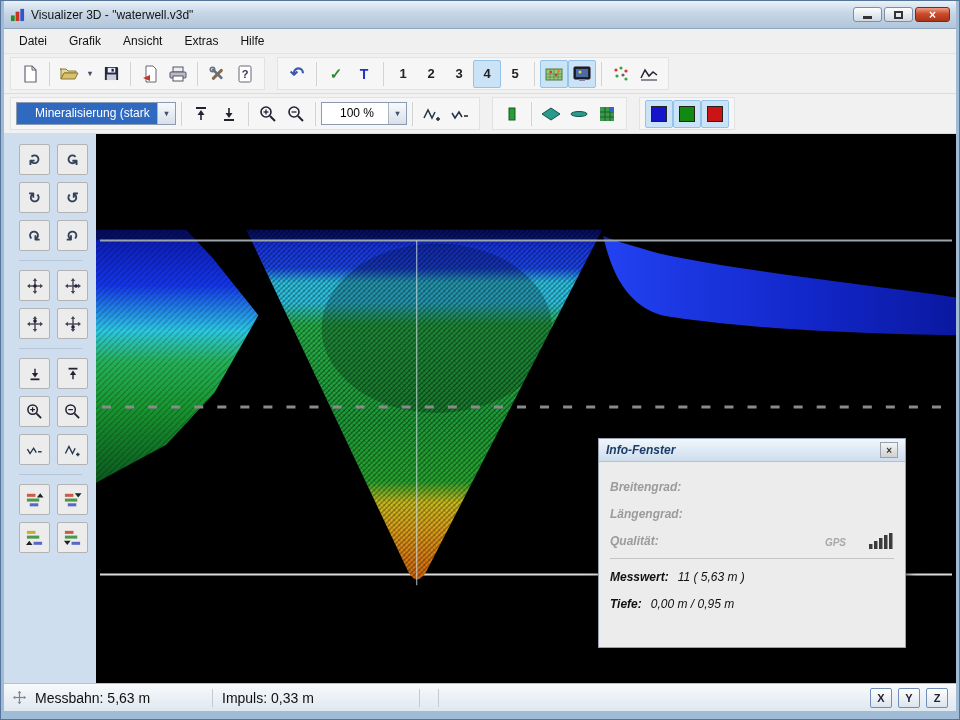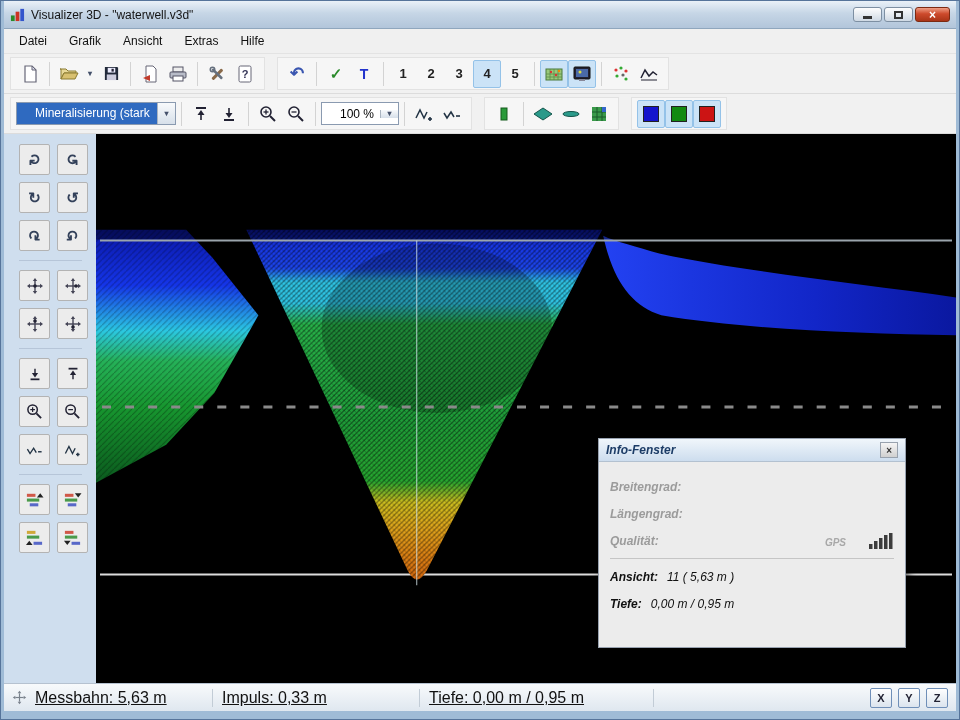--- a/index.html
+++ b/index.html
@@ -70,21 +70,21 @@
   .gps-row{height:27px;display:flex;align-items:center;font-size:12px;font-weight:bold;color:#9b9b9b;}
   .gps-right{margin-left:auto;display:flex;align-items:flex-end;gap:22px;}
   .gps-tag{font-size:10px;color:#a8a8a8;font-weight:bold;padding-bottom:2px;}
   .ip-sep{height:1px;background:#c5c5c5;margin:4px 0 4px;}
   .ip-row{height:27px;display:flex;align-items:center;font-size:12px;color:#111;}
   .ip-row b{font-weight:bold;margin-right:9px;}
 
   
   .statusbar{height:28px;background:linear-gradient(#f8fafc,#dfe7ef);border-top:1px solid #b6c2d0;
     display:flex;align-items:center;padding:0 8px;flex:none;}
-  .st-item{font-size:16px;color:#111;text-decoration:underline;}
+  .st-item{font-size:14px;color:#111;}
   .st-ic{margin-right:8px;display:flex;}
   .w-mb{width:168px;} .w-im{width:188px;} .w-tf{width:215px;}
   .st-sep{width:1px;height:18px;background:#c2ccd6;margin:0 9px;}
   .st-spacer{flex:1;}
   .axis-btn{width:22px;height:20px;border:1px solid #6f8fb8;border-radius:2px;
     background:linear-gradient(#fefefe,#dbe4ee);font-size:11px;font-weight:bold;color:#223;
     display:flex;align-items:center;justify-content:center;margin-left:6px;}
 </style>
 </head>
 <body>
@@ -273,21 +273,21 @@
           </svg>
       </span>
       <span class="tbtn">
         <svg width="18" height="18" viewBox="0 0 18 18">
             <circle cx="7" cy="7" r="5" fill="none" stroke="#223" stroke-width="1.6"></circle>
             <line x1="11" y1="11" x2="16" y2="16" stroke="#223" stroke-width="2"></line>
             <line x1="4.5" y1="7" x2="9.5" y2="7" stroke="#223" stroke-width="1.3"></line>
           </svg>
       </span>
       <span class="tsep"></span>
-      <span class="combo" style="width:78px;align-items:center;">
+      <span class="combo" style="width:86px;">
         <span class="val" style="flex:1;text-align:center;">100 %</span>
         <span class="drop-btn">
             <span class="glyph drop">▾</span>
           </span>
       </span>
       <span class="tsep"></span>
       <span class="tbtn">
         <svg width="20" height="18" viewBox="0 0 20 18">
             <polyline points="2,13 6,5 10,13 13,7" fill="none" stroke="#234" stroke-width="1.5"></polyline>
             <line x1="16" y1="12" x2="16" y2="16" stroke="#234" stroke-width="1.6"></line>
@@ -578,21 +578,21 @@
                   <rect x="1" y="12" width="3.5" height="5"></rect>
                   <rect x="6" y="9" width="3.5" height="8"></rect>
                   <rect x="11" y="6" width="3.5" height="11"></rect>
                   <rect x="16" y="3" width="3.5" height="14"></rect>
                   <rect x="21" y="1" width="3.5" height="16"></rect>
                 </svg>
             </span>
           </div>
           <div class="ip-sep"></div>
           <div class="ip-row">
-            <b>Ansicht:</b>
+            <b>Messwert:</b>
             <span>11 ( 5,63 m )</span>
           </div>
           <div class="ip-row">
             <b>Tiefe:</b>
             <span>0,00 m / 0,95 m</span>
           </div>
         </div>
       </div>
     </div>
   </div>
@@ -605,20 +605,19 @@
           <polygon points="1,9 4,6.8 4,11.2"></polygon>
           <polygon points="17,9 14,6.8 14,11.2"></polygon>
           <line x1="9" y1="4" x2="9" y2="14" stroke="#7a828c" stroke-width="1.4"></line>
           <line x1="4" y1="9" x2="14" y2="9" stroke="#7a828c" stroke-width="1.4"></line>
         </svg>
     </span>
     <span class="st-item w-mb">Messbahn: 5,63 m</span>
     <span class="st-sep"></span>
     <span class="st-item w-im">Impuls: 0,33 m</span>
     <span class="st-sep"></span>
-    <span class="st-item w-tf">Tiefe: 0,00 m / 0,95 m</span>
     <span class="st-sep"></span>
     <span class="st-spacer"></span>
     <span class="axis-btn">X</span>
     <span class="axis-btn">Y</span>
     <span class="axis-btn">Z</span>
   </div>
 </div>
 
 </body></html>

